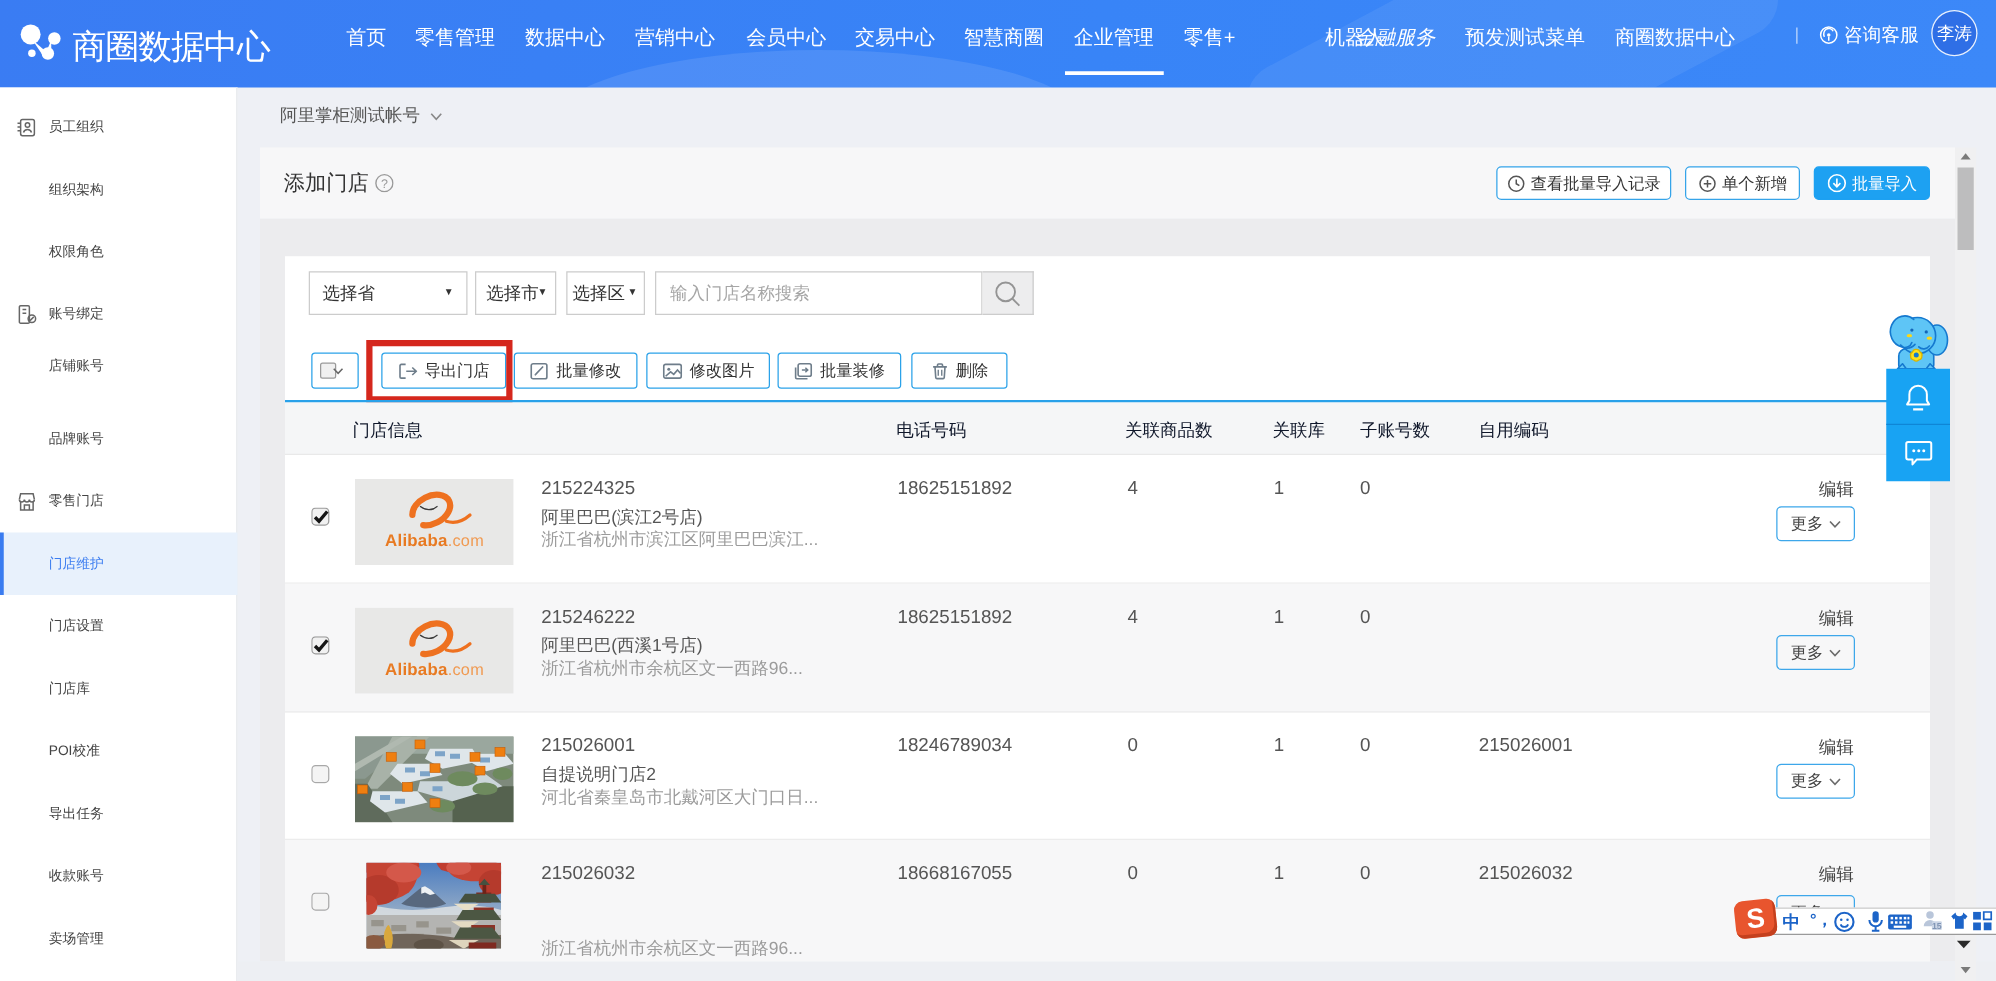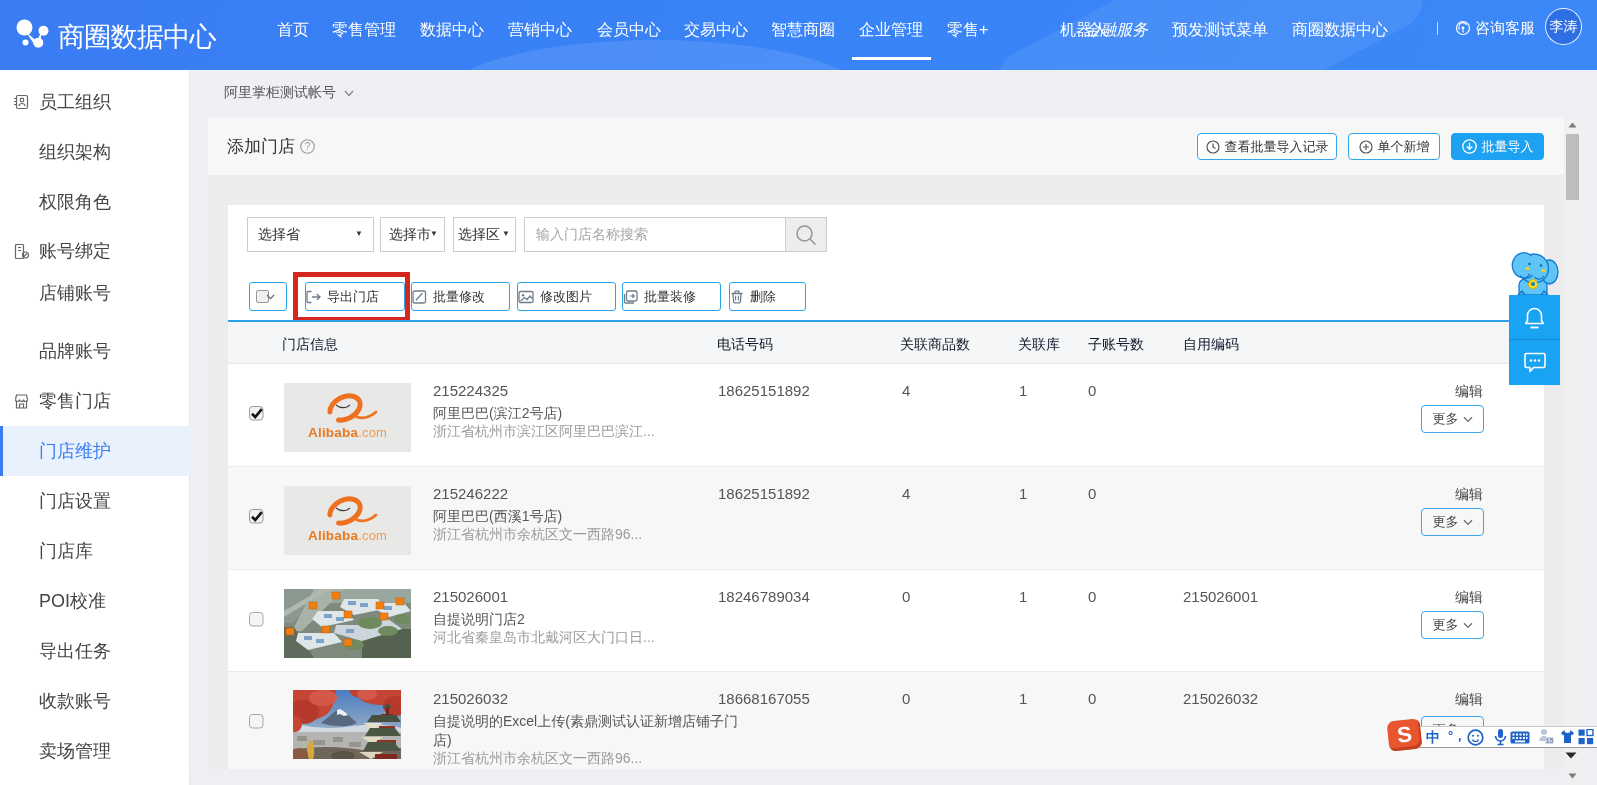--- a/index.html
+++ b/index.html
@@ -18,21 +18,21 @@
 .nav { color:#fff; font-size:16px; top:20px; white-space:nowrap; }
 #navline { left:852px; top:57px; width:79px; height:3px; background:#fff; }
 #sep { left:1437px; top:22px; width:1px; height:13px; background:rgba(255,255,255,0.7); }
 #service { left:1455px; top:19px; color:#fff; font-size:15px; }
 #avatar { left:1545px; top:8px; width:37px; height:37px; border-radius:50%;
   background:#2f6fe6; border:1.5px solid rgba(255,255,255,0.9); color:#fff;
   font-size:14px; text-align:center; line-height:34px; }
 
 
 #sidebar { left:0; top:70px; width:190px; height:715px; background:#fff; border-right:1px solid #e3e6ea; }
-.side-item { position:absolute; left:0; width:190px; height:50px; line-height:50px; font-size:18px; color:#444; }
+.side-item { position:absolute; left:0; width:190px; height:50px; line-height:50px; font-size:11px; color:#444; }
 .side-item .txt { position:absolute; left:39px; }
 .side-item svg { position:absolute; left:13px; top:17px; }
 .side-item.active { background:#e8f1fc; color:#3a7cf0; }
 .side-item.active::before { content:""; position:absolute; left:0; top:0; width:3px; height:50px; background:#3a7cf0; }
 
 
 #crumb { left:224px; top:84px; font-size:14px; color:#555; }
 #panel { left:208px; top:118px; width:1356px; height:57px; background:#f7f7f8; }
 #paneltitle { left:227px; top:135px; font-size:17px; color:#333; }
 #graybg { left:208px; top:175px; width:1356px; height:594px; background:#ececee; }
@@ -48,21 +48,21 @@
 
 .drop { position:absolute; top:217px; height:35px; border:1px solid #ccc; background:#fff;
   font-size:14px; color:#333; line-height:33px; }
 .drop .car { position:absolute; top:-1px; font-size:8px; color:#333; }
 #searchinput { left:524px; top:217px; width:262px; height:35px; border:1px solid #ccc;
   background:#fff; color:#a6a6a6; font-size:14px; line-height:33px; padding-left:11px; }
 #searchbtn { left:786px; top:217px; width:41px; height:35px; background:#ededee; border:1px solid #ccc; border-left:none; }
 
 
 .tool { position:absolute; top:282px; height:29px; border:1px solid #2ba2e9; border-radius:3px;
-  background:#fff; color:#333; font-size:13px; line-height:27px; }
+  background:#fff; color:#333; font-size:13px; line-height:27px; text-align:center; }
 .tool svg { vertical-align:-3px; margin-right:6px; }
 #redbox { left:293px; top:272px; width:117px; height:50px; border:5px solid #d5271d; }
 #blueline { left:228px; top:320px; width:1316px; height:2px; background:#29a1e9; }
 
 
 #thead { left:228px; top:322px; width:1316px; height:42px; background:#f5f6f7; border-bottom:1px solid #e9e9e9; }
 .th { position:absolute; top:336px; font-size:14px; color:#0f172a; }
 .row { position:absolute; left:228px; width:1316px; }
 .row.alt { background:#f7f7f8; }
 .row > * { position:absolute; }
@@ -445,21 +445,20 @@
           <rect x="84" y="50" width="19" height="10" fill="#8c3226"></rect>
           <path d="M70 61 h38 l-7 -9 h-26 z" fill="#4c5743"></path>
           <path d="M66 62 h24 l-12 7 z" fill="#ded5bd"></path>
           <rect x="82" y="64" width="22" height="5" fill="#7e2a20"></rect>
           <rect x="93" y="18" width="3" height="7" fill="#6e2318"></rect>
           <path d="M90 18 h9 l-4.5 -5 z" fill="#45503f"></path>
         </g>
       </svg>
   </div>
   <div class="rid">215026032</div>
-  <div class="rname">自提说明的Excel上传(素鼎测试认证新增店铺子门<br>店)</div>
   <div class="raddr" style="top:78px;">浙江省杭州市余杭区文一西路96...</div>
   <div class="rphone">18668167055</div>
   <div class="rn1">0</div>
     <div class="rn2">1</div>
     <div class="rn3">0</div>
   <div class="rcode">215026032</div>
   <div class="redit">编辑</div>
   <div class="rmore" style="top:44px;">更多<svg width="10" height="7" viewBox="0 0 10 7" style="margin-left:4px;">
         <path d="M1 1.2 L5 5.4 L9 1.2" fill="none" stroke="#6b6b6b" stroke-width="1.3"></path>
       </svg></div>

